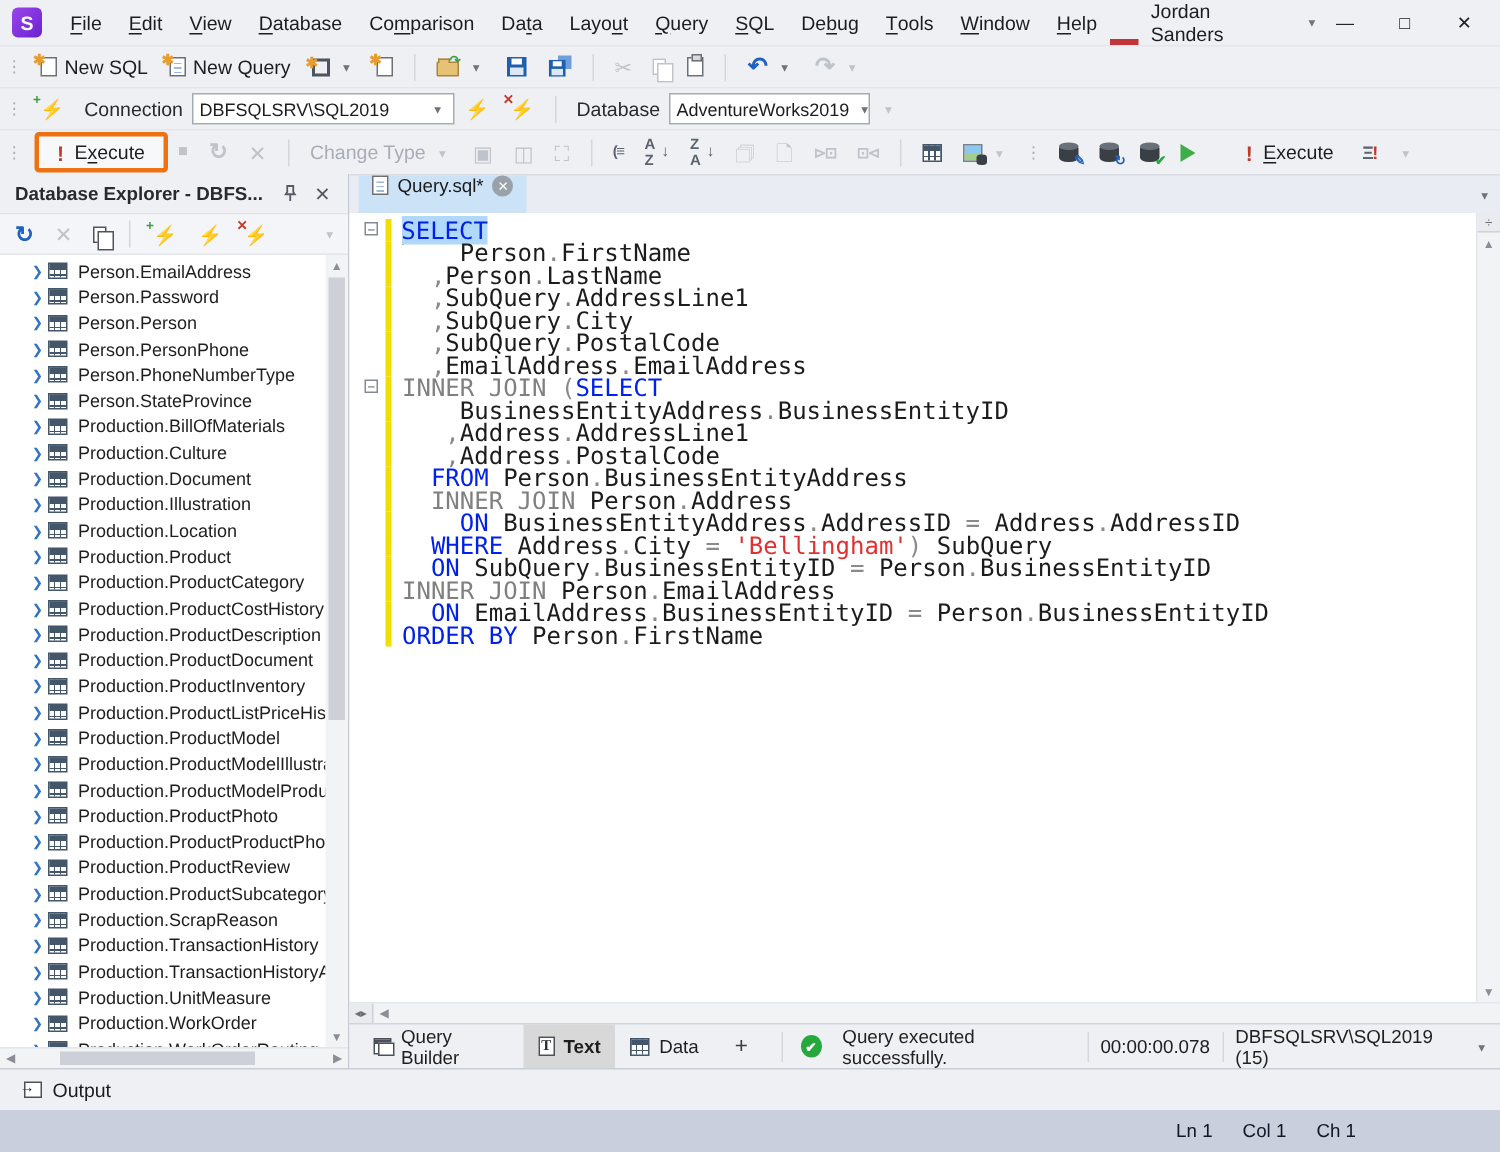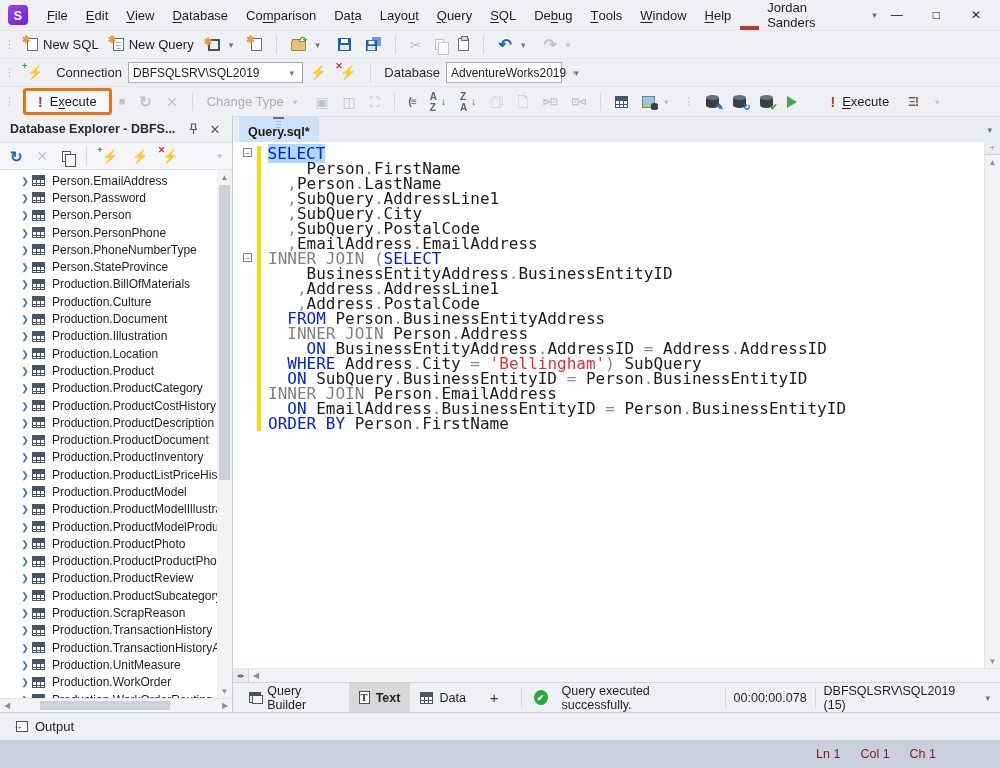--- a/index.html
+++ b/index.html
@@ -56,21 +56,21 @@
   .cyl::before { content:""; position:absolute; top:-1px; left:0; width:13px; height:5px; border-radius:50%; background:#6a7079; }
   .cyl .badge { position:absolute; right:-4px; bottom:-4px; font-size:9px; font-weight:bold; line-height:1; }
   .play-ic { width:0; height:0; border-left:10px solid #3fae49; border-top:6px solid transparent; border-bottom:6px solid transparent; display:inline-block; }
   .excl { color:#c0392b; font-weight:bold; font-size:14px; }
   .exec-btn { display:flex; align-items:center; gap:7px; padding:0 12px; height:24px; }
   .exec-left { border:3px solid var(--accent_orange,#ee7214); border-radius:3px; background:#f6f8fa; margin-left:3px; height:27px; }
   .field-label { color:#2a2a2e; margin:0 6px; }
   .select { background:#fff; border:1px solid #a6aab2; height:21px; display:flex; align-items:center; font-size:12px; padding:0 4px; position:relative; }
   .select .val { flex:1; }
   .select .caret { margin-left:8px; }
-  .sel-conn { width:175px; } .sel-db { width:116px; }
+  .sel-conn { width:175px; } .sel-db { width:134px; }
   .disabled-label { color:#a9adb5; }
   .sort-ic { font-size:10px; font-weight:bold; color:#5c6470; letter-spacing:-1px; }
   .grid-ic { width:13px; height:12px; display:inline-block; border:1px solid #44566a; background-image:linear-gradient(#44566a 0 3px, transparent 3px), repeating-linear-gradient(to right, transparent 0 3px, #44566a 3px 4px), repeating-linear-gradient(transparent 0 3px, #44566a 3px 4px); background-color:#fff; }
   .imgdb-ic { width:13px; height:12px; display:inline-block; background:linear-gradient(180deg,#8ec7ee 0 6px,#9fd08a 6px); border:1px solid #7a8088; position:relative; }
   .imgdb-ic::after { content:""; position:absolute; right:-4px; bottom:-3px; width:7px; height:7px; background:#3a3f46; border-radius:3px/2px; }
 
   
   .main { flex:1 1 auto; display:flex; min-height:0; background:#eceef2; }
   .explorer { width:233px; flex:0 0 auto; display:flex; flex-direction:column; border-right:1px solid #c5cad3; background:#fff; }
   .ex-header { height:27px; background:#eef0f4; display:flex; align-items:center; padding:0 6px 0 10px; border-bottom:1px solid #dfe2e8; }
@@ -88,21 +88,21 @@
   .vscroll .arr { height:14px; display:flex; align-items:center; justify-content:center; font-size:8px; color:#8a8f97; }
   .vscroll .thumb { position:absolute; left:2px; right:2px; background:#cdd0d6; border-radius:0; }
   .vscroll .arr.bottom { position:absolute; bottom:0; left:0; right:0; }
   .hscroll { height:14px; background:#f2f3f5; border-top:1px solid #e3e6ec; display:flex; align-items:center; position:relative; flex:0 0 auto; }
   .hscroll .arr { width:14px; text-align:center; font-size:8px; color:#8a8f97; }
   .hscroll .thumb { position:absolute; left:40px; width:130px; top:2px; bottom:2px; background:#cdd0d6; }
 
   
   .editor-region { flex:1 1 auto; display:flex; flex-direction:column; min-width:0; }
   .doc-tab-strip { height:26px; background:#e9edf3; display:flex; align-items:flex-end; padding-left:6px; border-top:1px solid #d9dce2; flex:0 0 auto; }
-  .doc-tab { height:25px; display:flex; align-items:center; gap:6px; padding:0 9px; background:var(--tab_active_blue,#cbe2f7); font-weight:bold; font-size:12.5px; color:#1b1b1b;flex-direction:column; }
+  .doc-tab { height:25px; display:flex; align-items:flex-start; gap:6px; padding:0 9px; background:var(--tab_active_blue,#cbe2f7); font-weight:normal; font-size:12.5px; color:#1b1b1b; }
   .tab-close { width:14px; height:14px; border-radius:50%; background:#9aa1a9; color:#fff; font-size:9px; display:flex; align-items:center; justify-content:center; }
   .strip-caret { margin-left:auto; margin-right:8px; align-self:center; }
   .editor-body { flex:1 1 auto; position:relative; background:#fff; overflow:hidden; min-height:0; }
   .code-area { position:absolute; top:4px; left:10px; right:16px; }
   .code-line { display:flex; height:15px; align-items:stretch; }
   .fold-cell { width:14px; flex:0 0 auto; position:relative; }
   .fold-box { position:absolute; top:2px; left:0; width:9px; height:9px; border:1px solid #848a93; background:#fff; font-size:8px; line-height:7px; text-align:center; color:#444; }
   .change-bar { width:4px; flex:0 0 auto; background:var(--changebar_yellow,#f2de00); }
   .code-text { font-family:"DejaVu Sans Mono", monospace; font-size:16px; line-height:15px; white-space:pre; margin-left:7px; color:#1c1c1c; }
   .tk-kw { color:var(--keyword_blue,#0021e8); }
@@ -130,21 +130,21 @@
   .text-ic { width:11px; height:13px; border:1px solid #4a5158; display:inline-block; position:relative; background:#fff; font-family:"Liberation Serif",serif; font-weight:bold; font-size:10px; text-align:center; line-height:12px; color:#2a2a2e; }
   .status-check { width:15px; height:15px; border-radius:50%; background:var(--success_green,#27a83c); color:#fff; font-size:9px; font-weight:bold; display:flex; align-items:center; justify-content:center; }
   .bsep { width:1px; height:20px; background:#d4d7dd; margin:0 8px; }
   .status-msg { margin-left:8px; }
   .bt-time, .bt-conn { color:#1f1f1f; }
 
   
   .output-bar { height:28px; background:#eef0f4; border-top:1px solid #c9cdd6; display:flex; align-items:center; padding-left:16px; gap:7px; flex:0 0 auto; }
   .out-ic { width:12px; height:11px; border:1px solid #4a5158; display:inline-block; position:relative; background:#fff; }
   .out-ic::before { content:"→"; position:absolute; left:-4px; top:-2px; font-size:10px; font-weight:bold; color:#2a2a2e; }
-  .statusbar { height:28px; background:#c9cfdd; display:flex; align-items:center; justify-content:flex-end; padding-right:64px; gap:20px; font-size:12.5px; color:#7f1d1d; flex:0 0 auto; }
+  .statusbar { height:28px; background:#c9cfdd; display:flex; align-items:center; justify-content:flex-end; padding-right:96px; gap:20px; font-size:12.5px; color:#0f172a; flex:0 0 auto; }
 </style>
 </head>
 <body>
 
 <div class="app">
 
   <div class="titlebar">
     <div class="logo">S</div>
     <div style="display:flex">
         <div class="menu-item"><u>F</u>ile</div>

